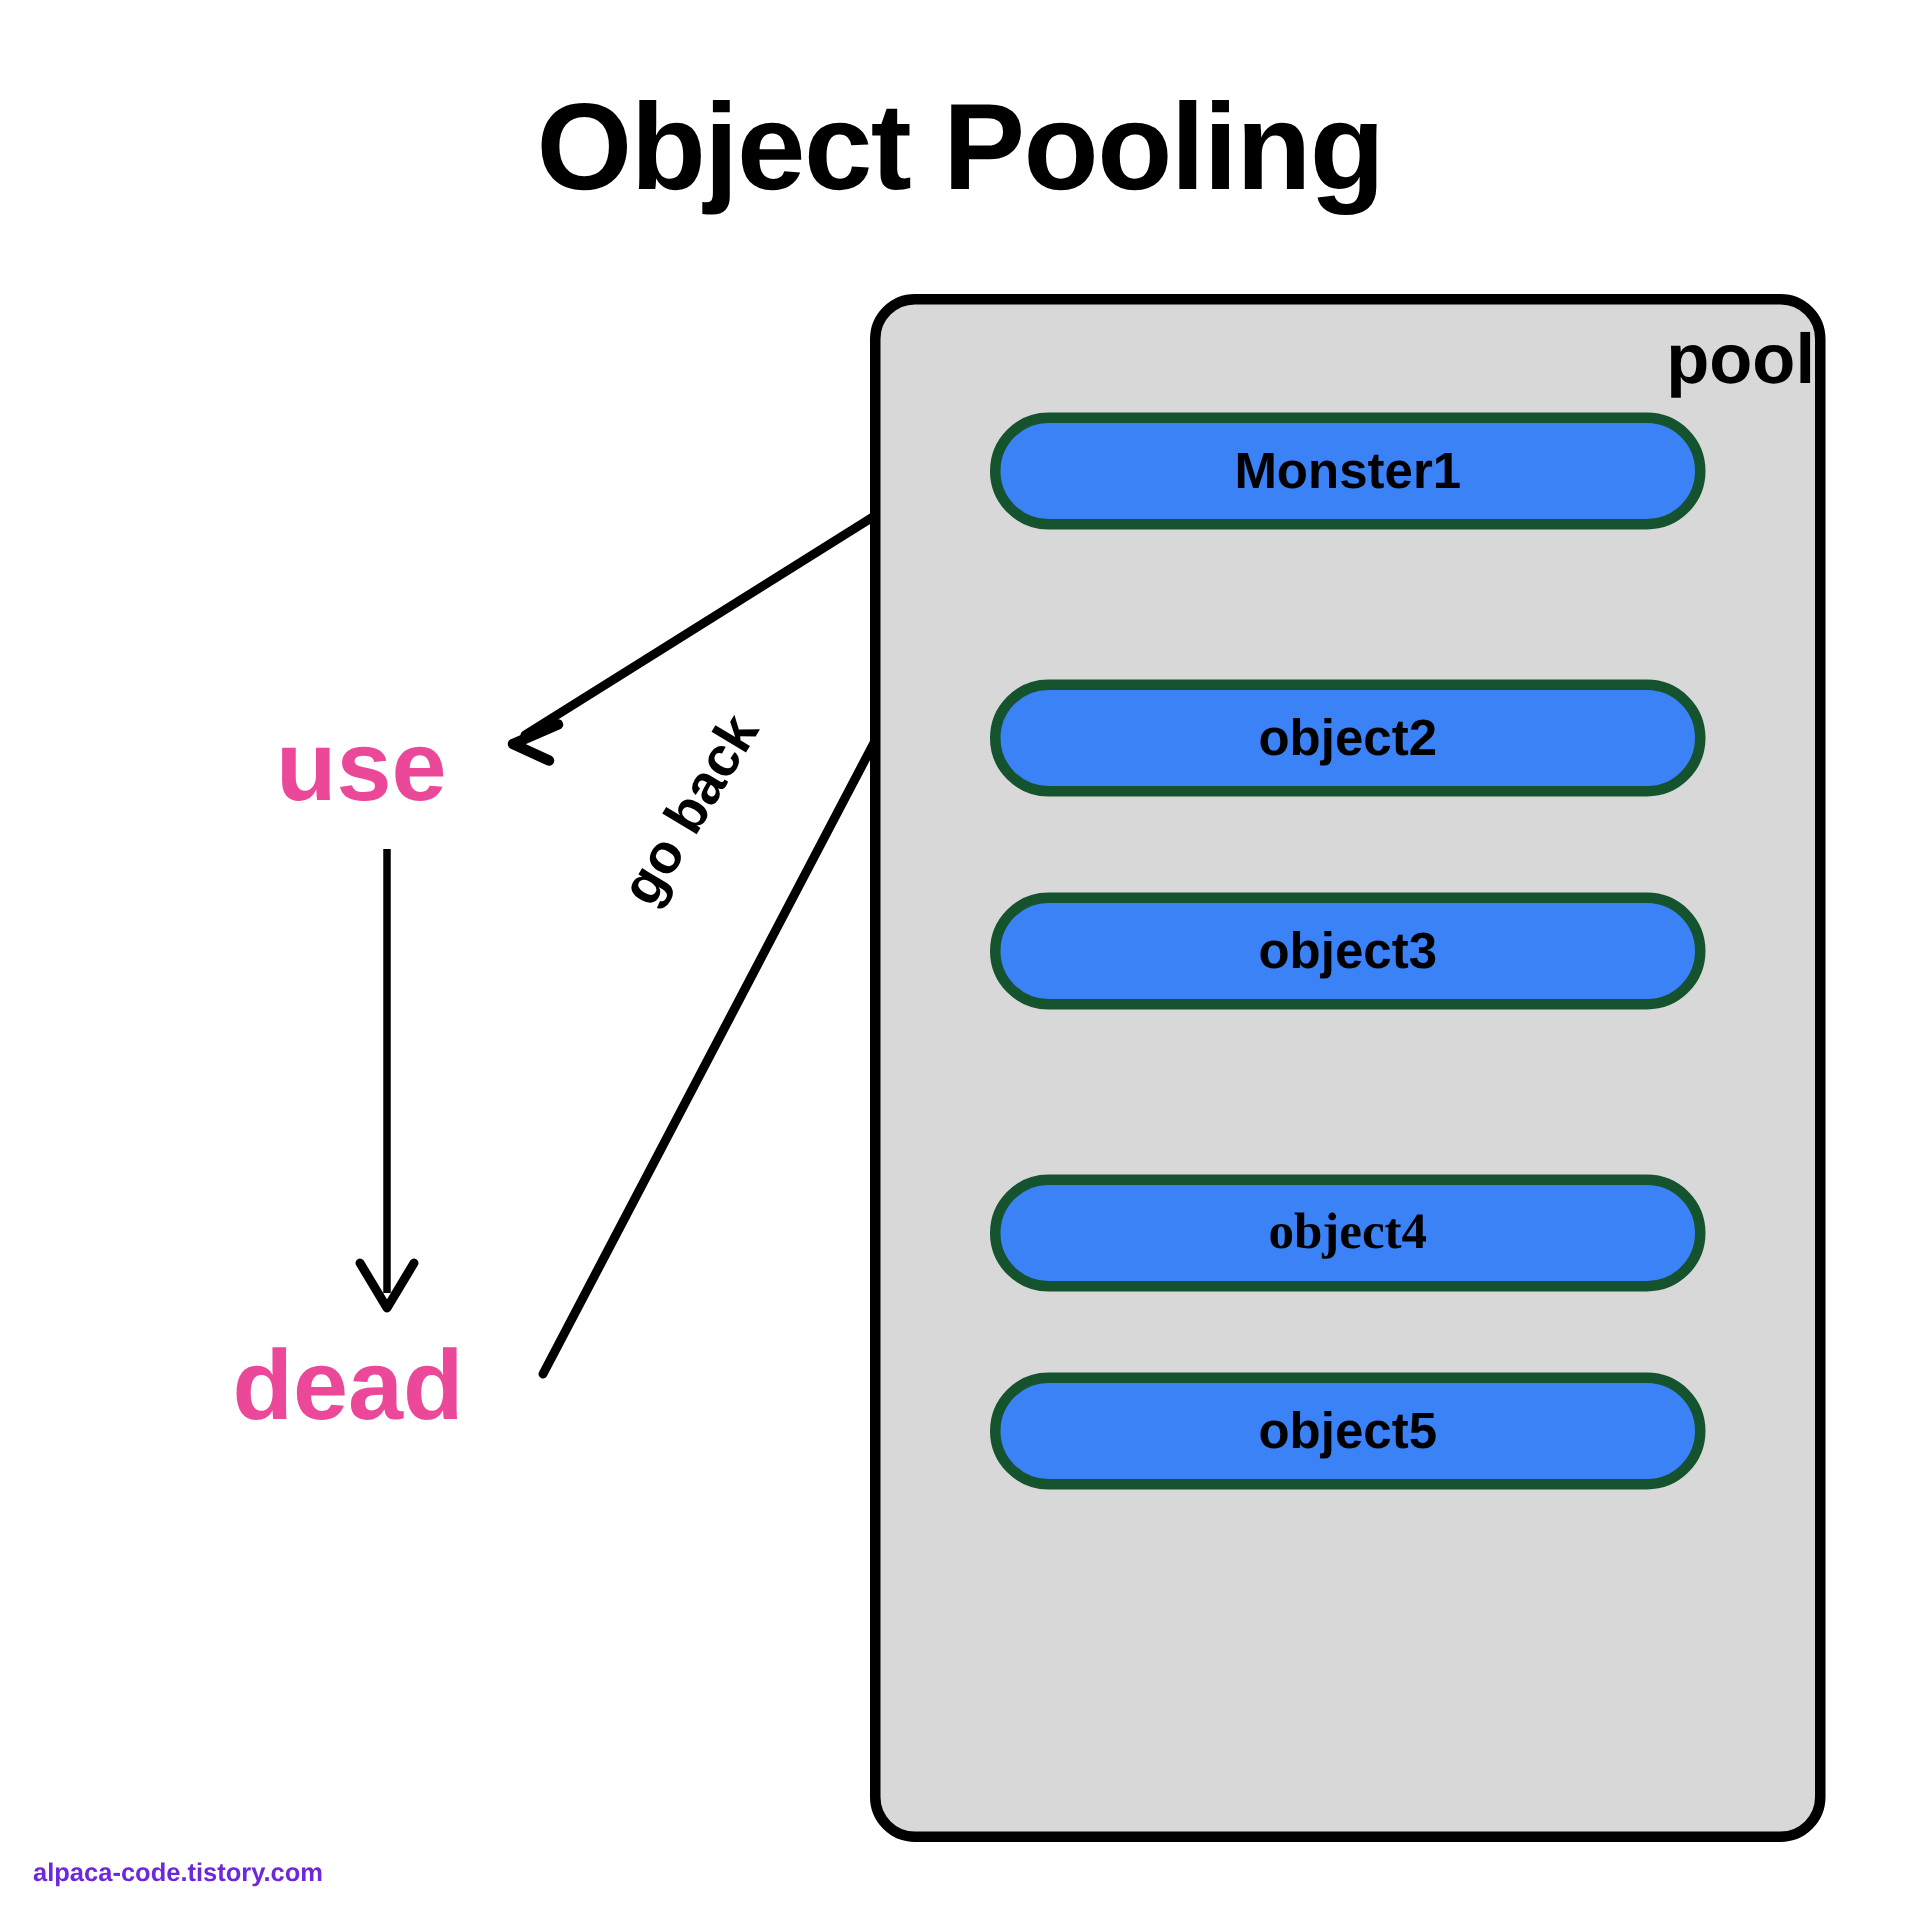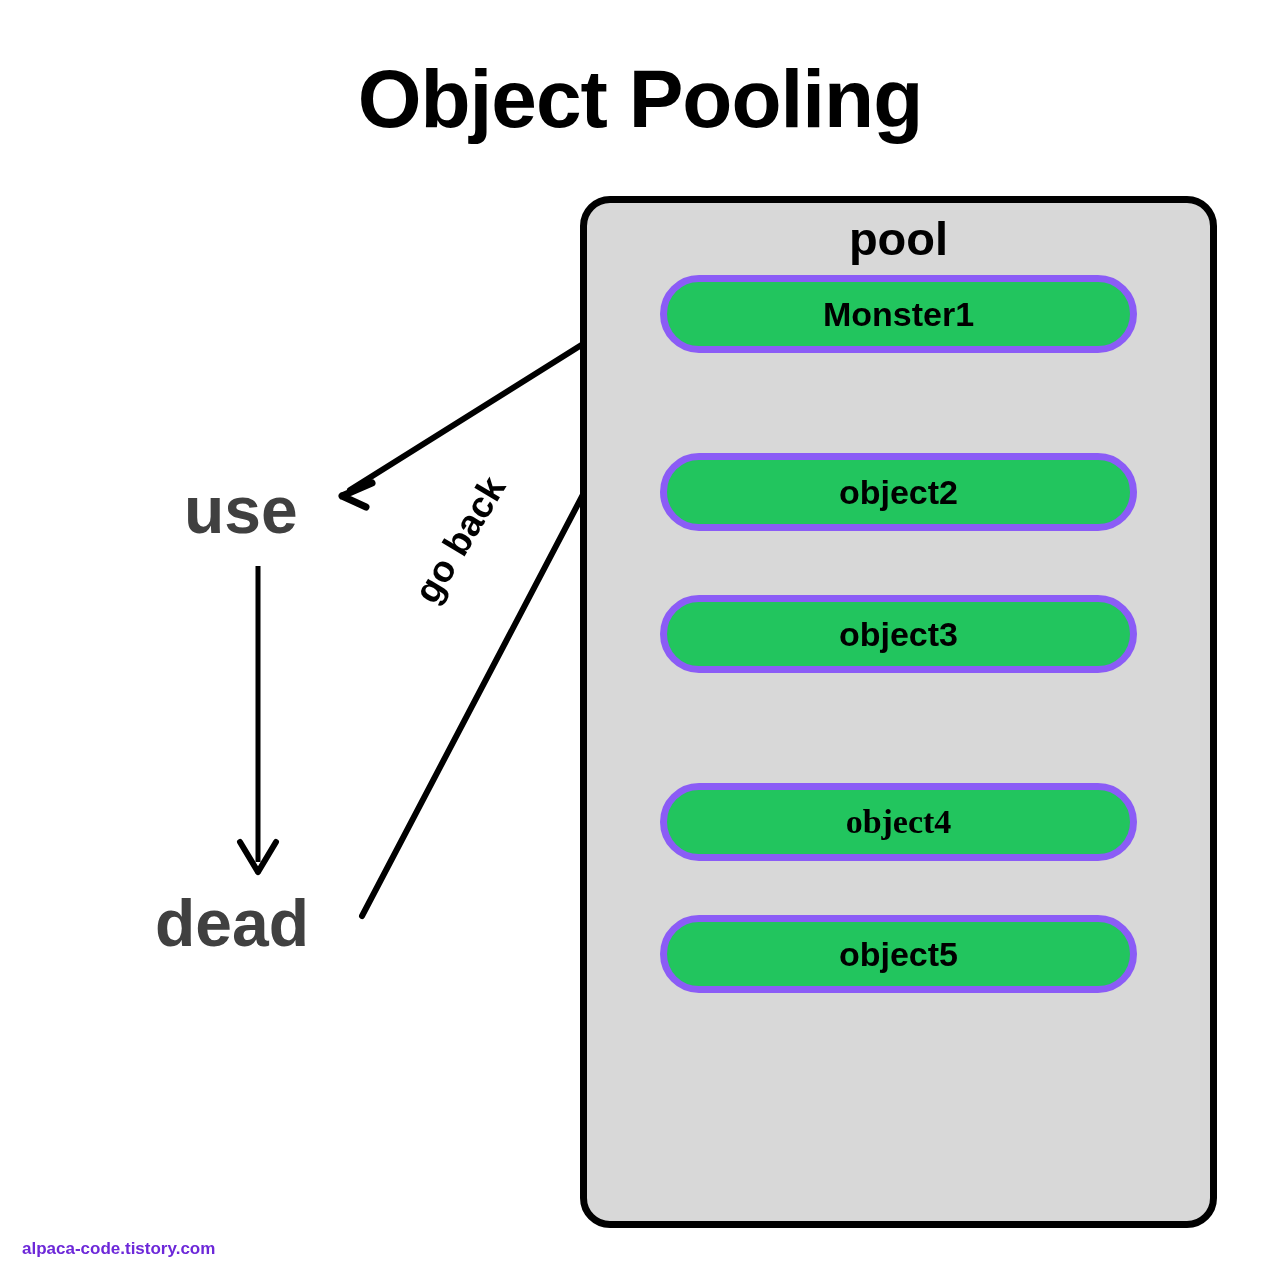--- a/index.html
+++ b/index.html
@@ -49,36 +49,36 @@
     background: #d8d8d8;
     border: 7px solid #000000;
     border-radius: 30px;
   }
 
   .pool-title {
     position: absolute;
     left: 0;
     top: 12px;
     width: 100%;
-    text-align: center;
+    text-align: right;
     font-size: 47px;
     font-weight: bold;
     line-height: 1;
     color: #000000;
   }
 
   
   .pool-item {
     position: absolute;
     left: 73px;
     width: 477px;
     height: 78px;
     box-sizing: border-box;
-    background: #22c55e;
-    border: 7px solid #8b5cf6;
+    background: #3b82f6;
+    border: 7px solid #14532d;
     border-radius: 40px;
     display: flex;
     align-items: center;
     justify-content: center;
   }
   .pool-item-label {
     font-size: 34px;
     font-weight: bold;
     line-height: 1;
     color: #000000;
@@ -89,21 +89,21 @@
   .pool-item.i2 { top: 392px; }
   .pool-item.i3 { top: 580px; font-family: Liberation Serif, serif; }
   .pool-item.i4 { top: 712px; }
   .pool-item.i5 { top: 872px; }
 
   
   .state-label {
     position: absolute;
     font-weight: bold;
     line-height: 1;
-    color: #404040;
+    color: #ec4899;
     white-space: nowrap;
   }
   .state-label.use  { left: 184px; top: 477px; font-size: 66px; }
   .state-label.dead { left: 155px; top: 890px; font-size: 66px; }
 
   
   .edge-label {
     position: absolute;
     left: 408px;
     top: 590px;

